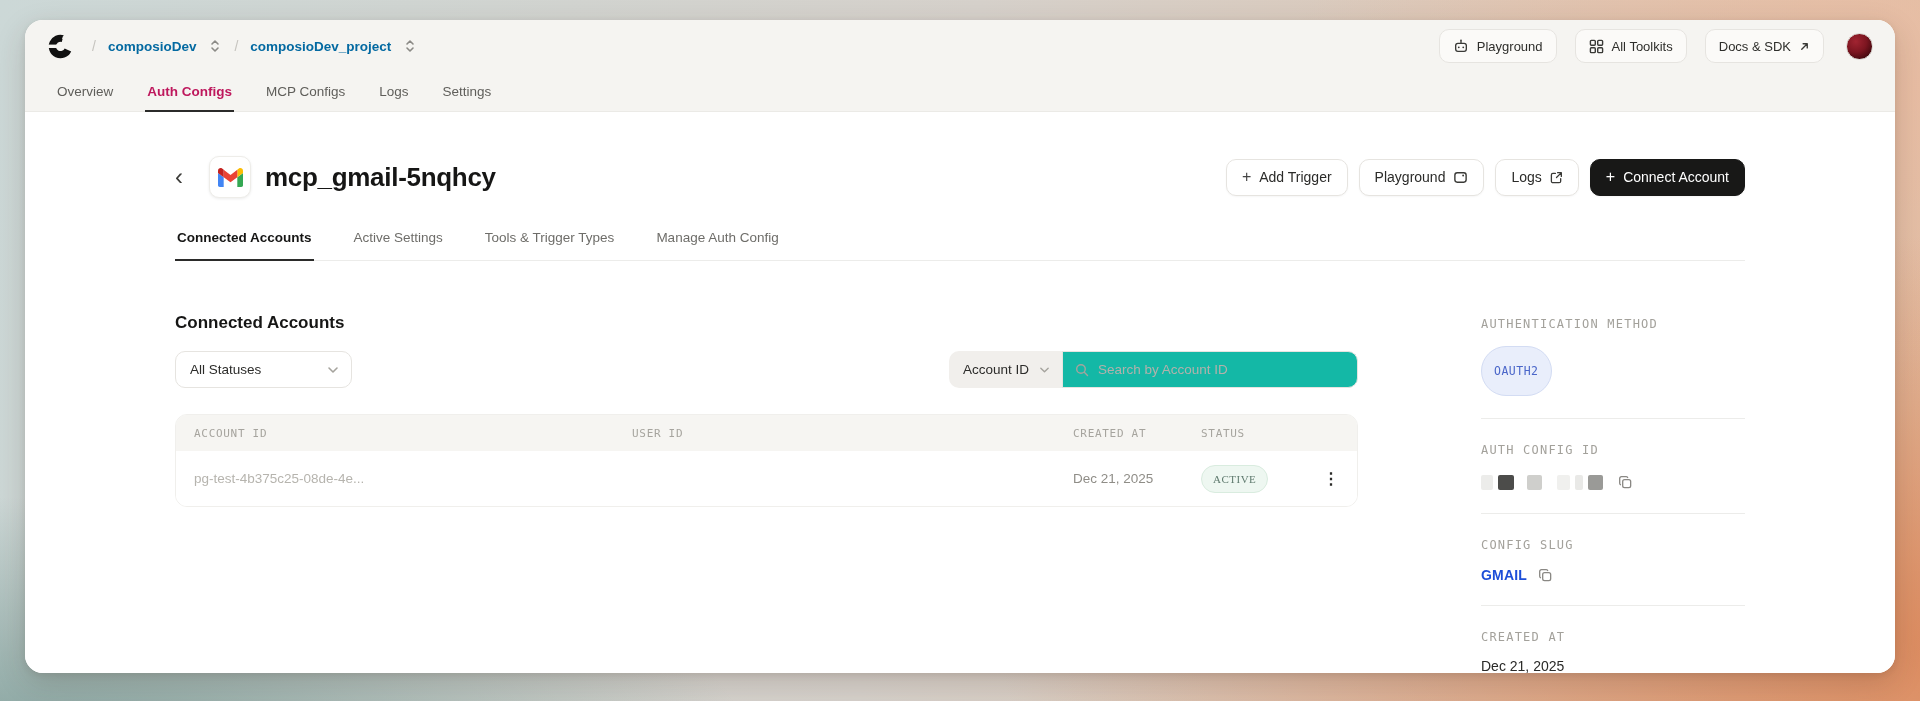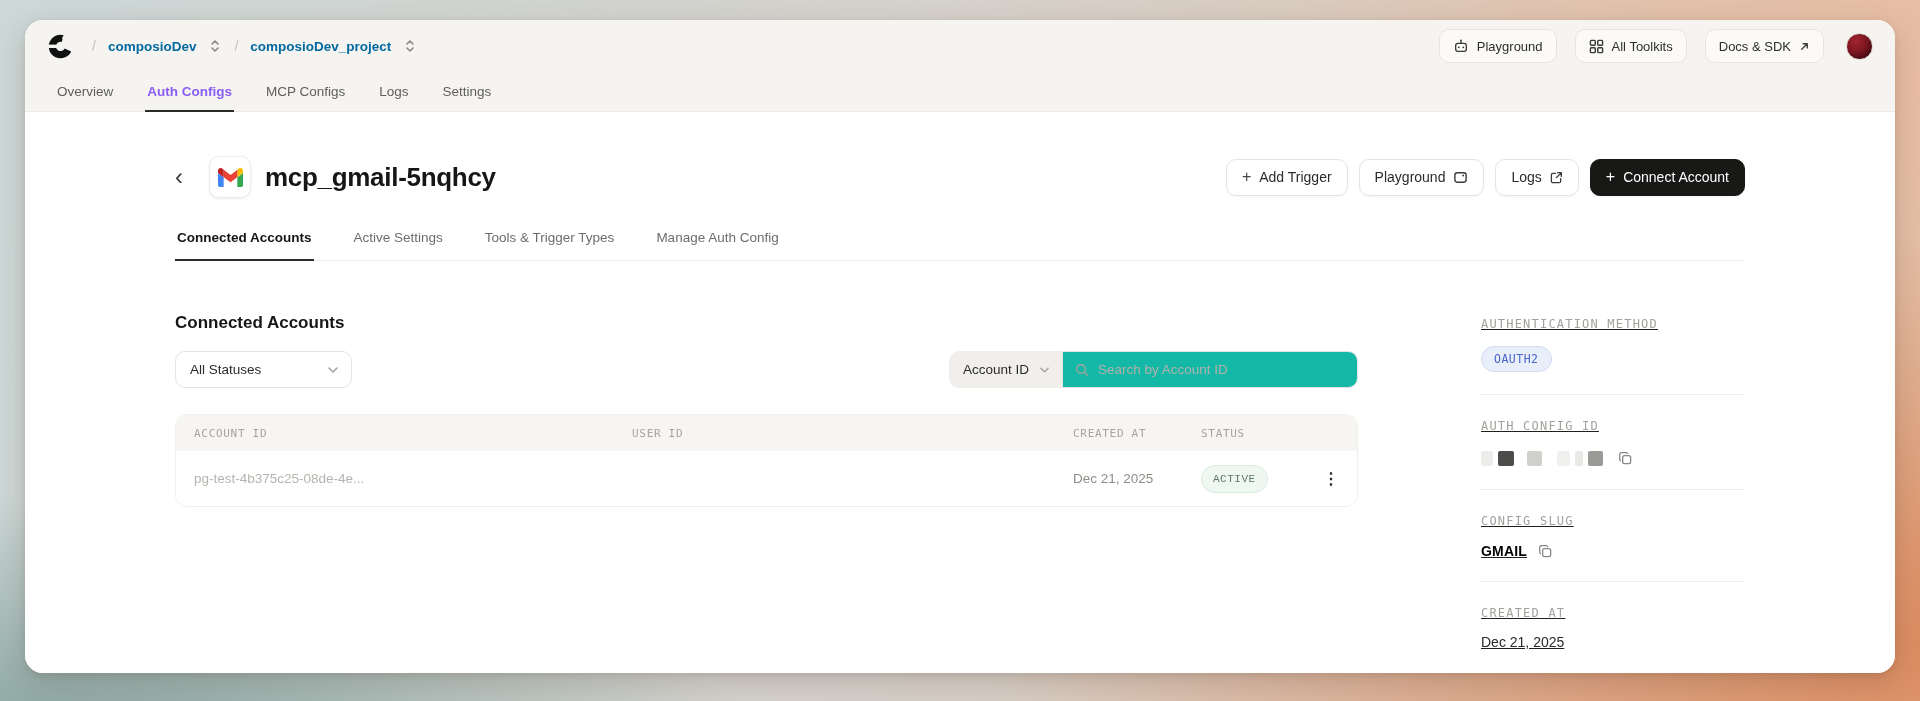--- a/index.html
+++ b/index.html
@@ -38,21 +38,21 @@
   .avatar {
     width:27px; height:27px; border-radius:50%; margin-left:14px; flex:none;
     background:radial-gradient(circle at 35% 30%, #a12431 0%, #7c1520 45%, #3a070c 85%);
     border:1px solid #d9d7d2;
   }
   .tabs-row { display:flex; gap:30px; padding:2px 8px 0; }
   .nav-tab {
     font-size:13.5px; color:#5f5e5a; padding:10px 2px 11px; cursor:pointer;
     border-bottom:2.5px solid transparent; margin-bottom:-1px;
   }
-  .nav-tab.active { color:#8b5cf6; font-weight:700; border-bottom-color:#2b2b2a; }
+  .nav-tab.active { color:#be185d; font-weight:700; border-bottom-color:#2b2b2a; }
   
   .main { flex:1; background:#fff; padding:0 150px; display:flex; flex-direction:column; }
   .title-row { margin-top:44px; display:flex; align-items:center; }
   .back { font-size:24px; color:#3c3c39; width:26px; line-height:1; cursor:pointer; font-weight:400; }
   .gmail-tile {
     width:42px; height:42px; border-radius:10px; background:#fff;
     border:1px solid #eeede9; box-shadow:0 1px 3px rgba(0,0,0,0.08);
     display:flex; align-items:center; justify-content:center; margin:0 14px 0 8px; flex:none;
   }
   .page-title { font-size:26px; font-weight:700; letter-spacing:-0.3px; color:#161615; }
@@ -119,49 +119,49 @@
   .col-status { width:112px; flex:none; }
   .col-menu { width:26px; flex:none; text-align:right; }
   .acct-chip {
     display:inline-block; border:2px solid #35c6d8; border-radius:9px;
     box-shadow:0 0 0 3px rgba(53,198,216,0.12);
     padding:6px 11px; font-size:13.5px; color:#222220; background:#fff;
   }
   .user-id { font-size:13.5px; color:#b6b4ae; }
   .created { font-size:13.5px; color:#8f8d87; }
   .badge-active {
-    display:inline-block; font-family:Liberation Mono, monospace; font-size:11px;
+    display:inline-block; font-family:Liberation Serif, serif; font-size:11px;
     color:#5f7a6e; background:#eef7f1; border:1px solid #d9ecdf; border-radius:999px;
     padding:7px 11px; letter-spacing:0.5px;
   }
   .kebab { font-size:16px; color:#2b2b29; font-weight:700; cursor:pointer; letter-spacing:0; }
   
   .sidebar { width:264px; flex:none; }
-  .sb-section { padding:24px 0 22px; border-bottom:1px solid #ececea;text-decoration:underline; }
+  .sb-section { padding:24px 0 22px; border-bottom:1px solid #ececea; }
   .sb-section.last { border-bottom:none; }
   .sb-label {
     font-family:"DejaVu Sans Mono", monospace; font-size:12px; letter-spacing:1.2px;
     color:#a3a19b;
   }
   .badge-oauth {
     display:inline-block; margin-top:15px; font-family:"DejaVu Sans Mono", monospace;
     font-size:11.5px; color:#4a66c9; background:#e9eefb; border:1px solid #d3dcf3;
-    border-radius:999px; padding:5px 12px; letter-spacing:0.5px;
+    border-radius:999px; padding:17px 12px; letter-spacing:0.5px;
   }
   .redacted { margin-top:17px; display:flex; align-items:center; gap:5px; height:17px; }
   .redacted i { display:inline-block; height:15px; border-radius:2px; }
   .rb1 { width:12px; background:#ececea; }
   .rb2 { width:16px; background:#4c4c4a; }
   .rb3 { width:15px; background:#cfcfcc; margin-left:8px; }
   .rb4 { width:13px; background:#f0f0ee; margin-left:10px; }
   .rb5 { width:8px;  background:#e9e9e7; }
   .rb6 { width:15px; background:#9a9a97; }
   .copy-btn { margin-left:10px; cursor:pointer; display:inline-flex; }
   .sb-value-row { margin-top:15px; display:flex; align-items:center; gap:11px; }
-  .sb-value { font-size:14px; font-weight:700; color:#000000; letter-spacing:0.2px; }
+  .sb-value { font-size:14px; font-weight:700; color:#1d4ed8; letter-spacing:0.2px; }
   .sb-date { margin-top:14px; font-size:14px; color:#2a2a28; }
   .icon { display:inline-flex; flex:none; }
 </style>
 </head>
 <body>
 
 <div class="card">
 
   <div class="hband">
     <div class="hrow">

